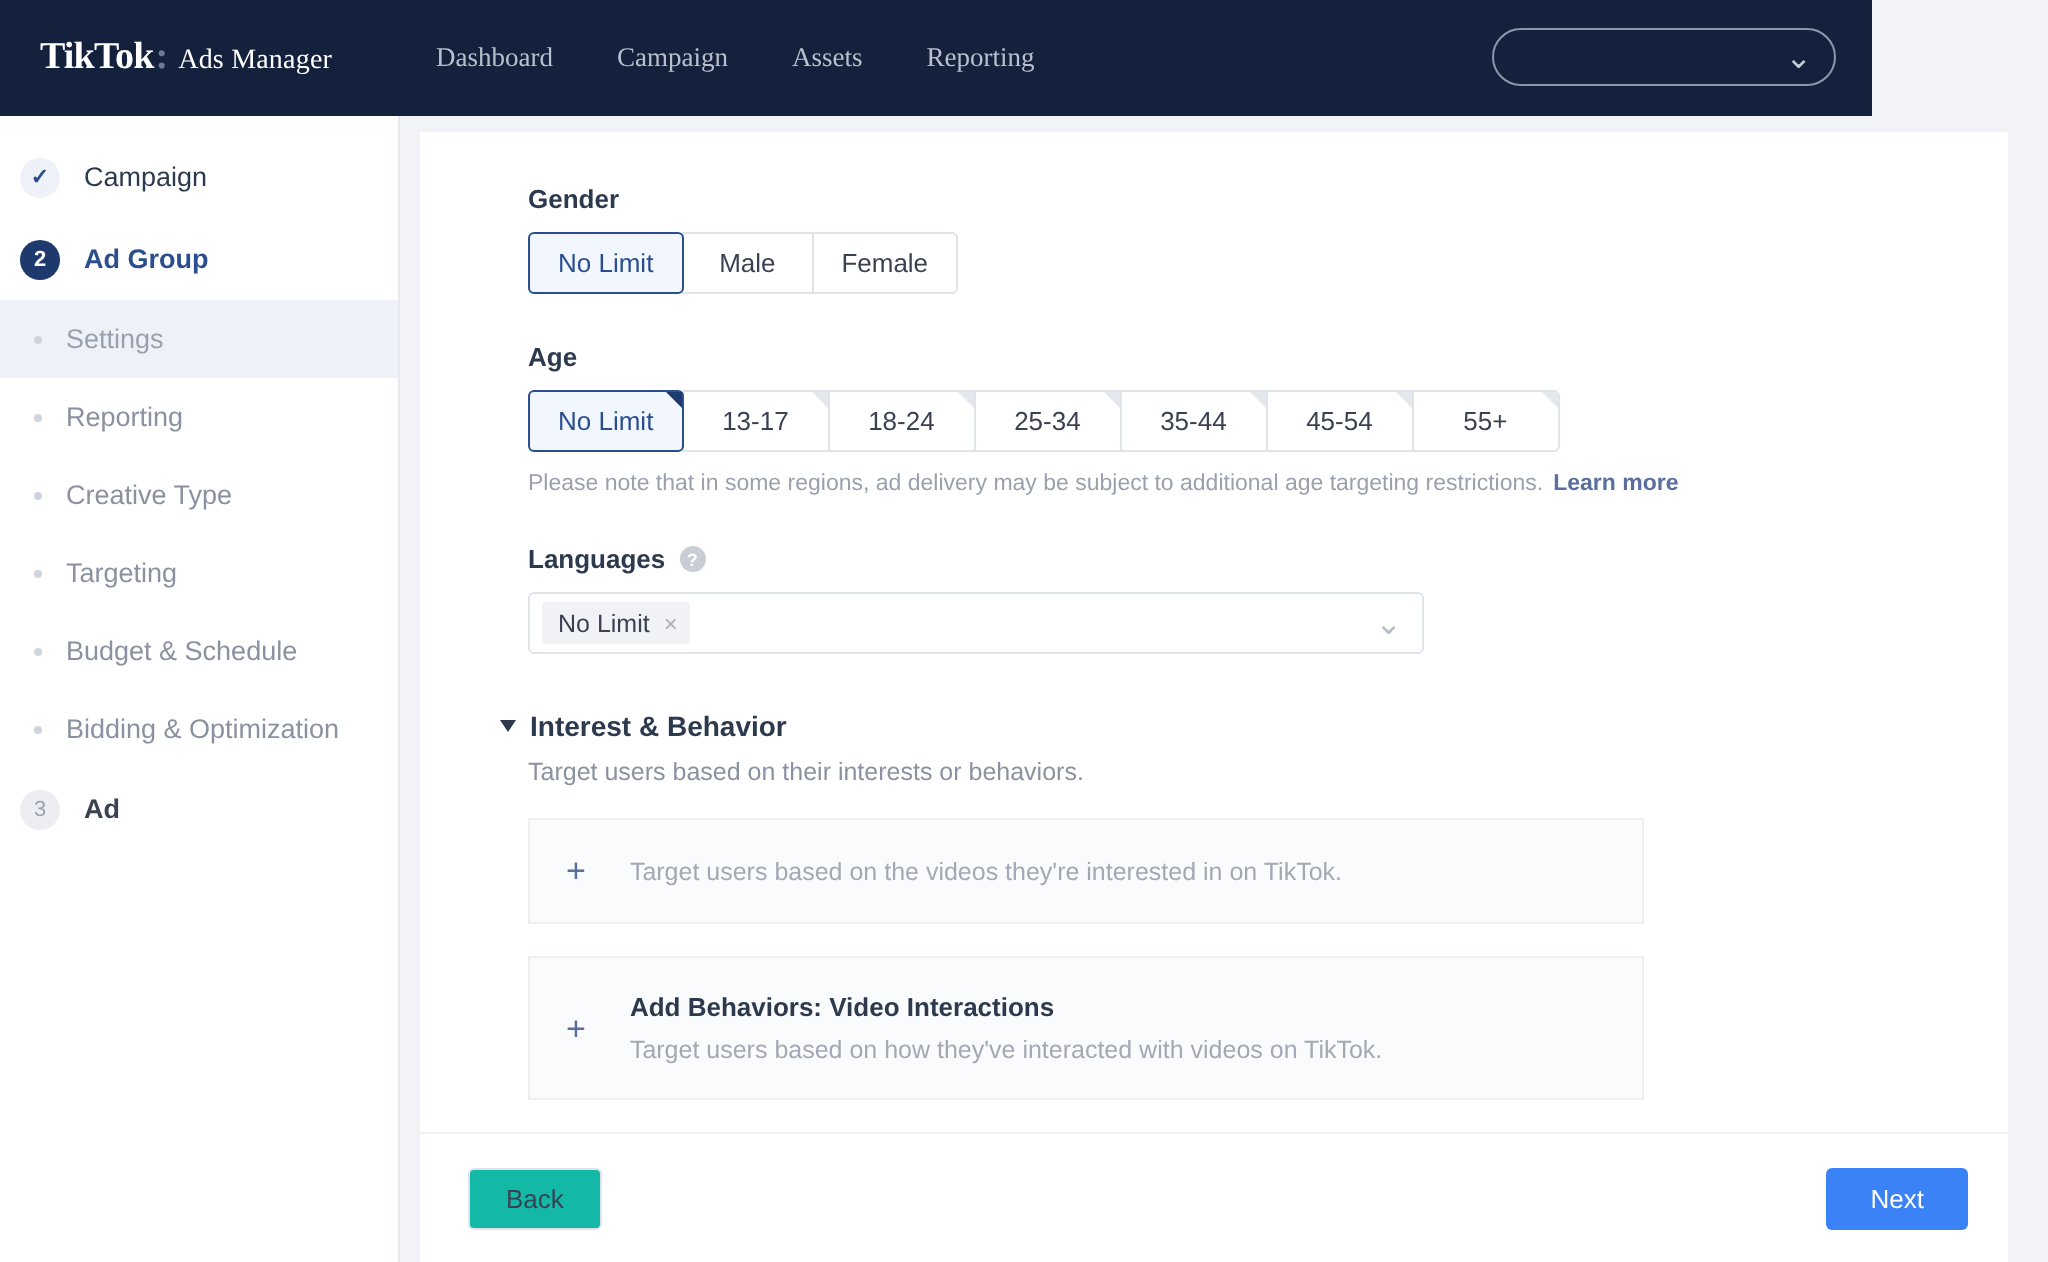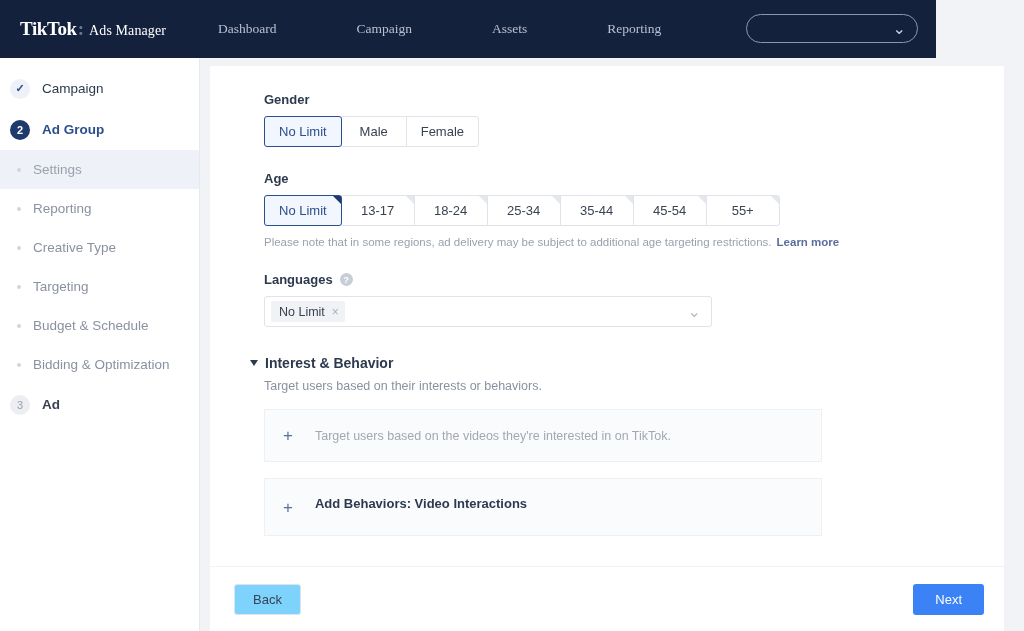--- a/index.html
+++ b/index.html
@@ -45,21 +45,20 @@
   .brand-sub {
     color: #ffffff;
     font-size: 14px;
     margin-left: 5px;
     letter-spacing: 0.1px;
   }
   .nav-links {
     display: flex;
     align-items: flex-start;
     margin-left: 36px;
-    gap: 48px;
   }
   .nav-link {
     color: #b9c0cd;
     font-size: 13.5px;
     padding: 6px 16px;
     cursor: pointer;
     white-space: nowrap;
   }
   .account-select {
     position: absolute;
@@ -310,21 +309,21 @@
     height: 65px;
     background: #ffffff;
     display: flex;
     align-items: center;
     padding: 0 20px 0 24px;
     border-top: 1px solid #f0f2f5;
   }
   .btn-back {
     height: 31px;
     padding: 0 18px;
-    background: #7dd3fc;
+    background: #14b8a6;
     border: 1px solid #dfe3ea;
     border-radius: 3px;
     font-size: 13px;
     color: #3a4252;
     cursor: pointer;
     font-family: inherit;
   }
   .btn-next {
     margin-left: auto;
     height: 31px;
@@ -469,20 +468,21 @@
       <span class="plus">+</span>
       <span>
         <div class="add-desc">Target users based on the videos they're interested in on TikTok.</div>
       </span>
     </div>
 
     <div class="add-card">
       <span class="plus">+</span>
       <span>
         <div class="add-title">Add Behaviors: Video Interactions</div>
+        <div class="add-desc">Target users based on how they've interacted with videos on TikTok.</div>
       </span>
     </div>
 
   </div>
 </div>
 
 <div class="footer">
   <button class="btn-back">Back</button>
   <button class="btn-next">Next</button>
 </div>

